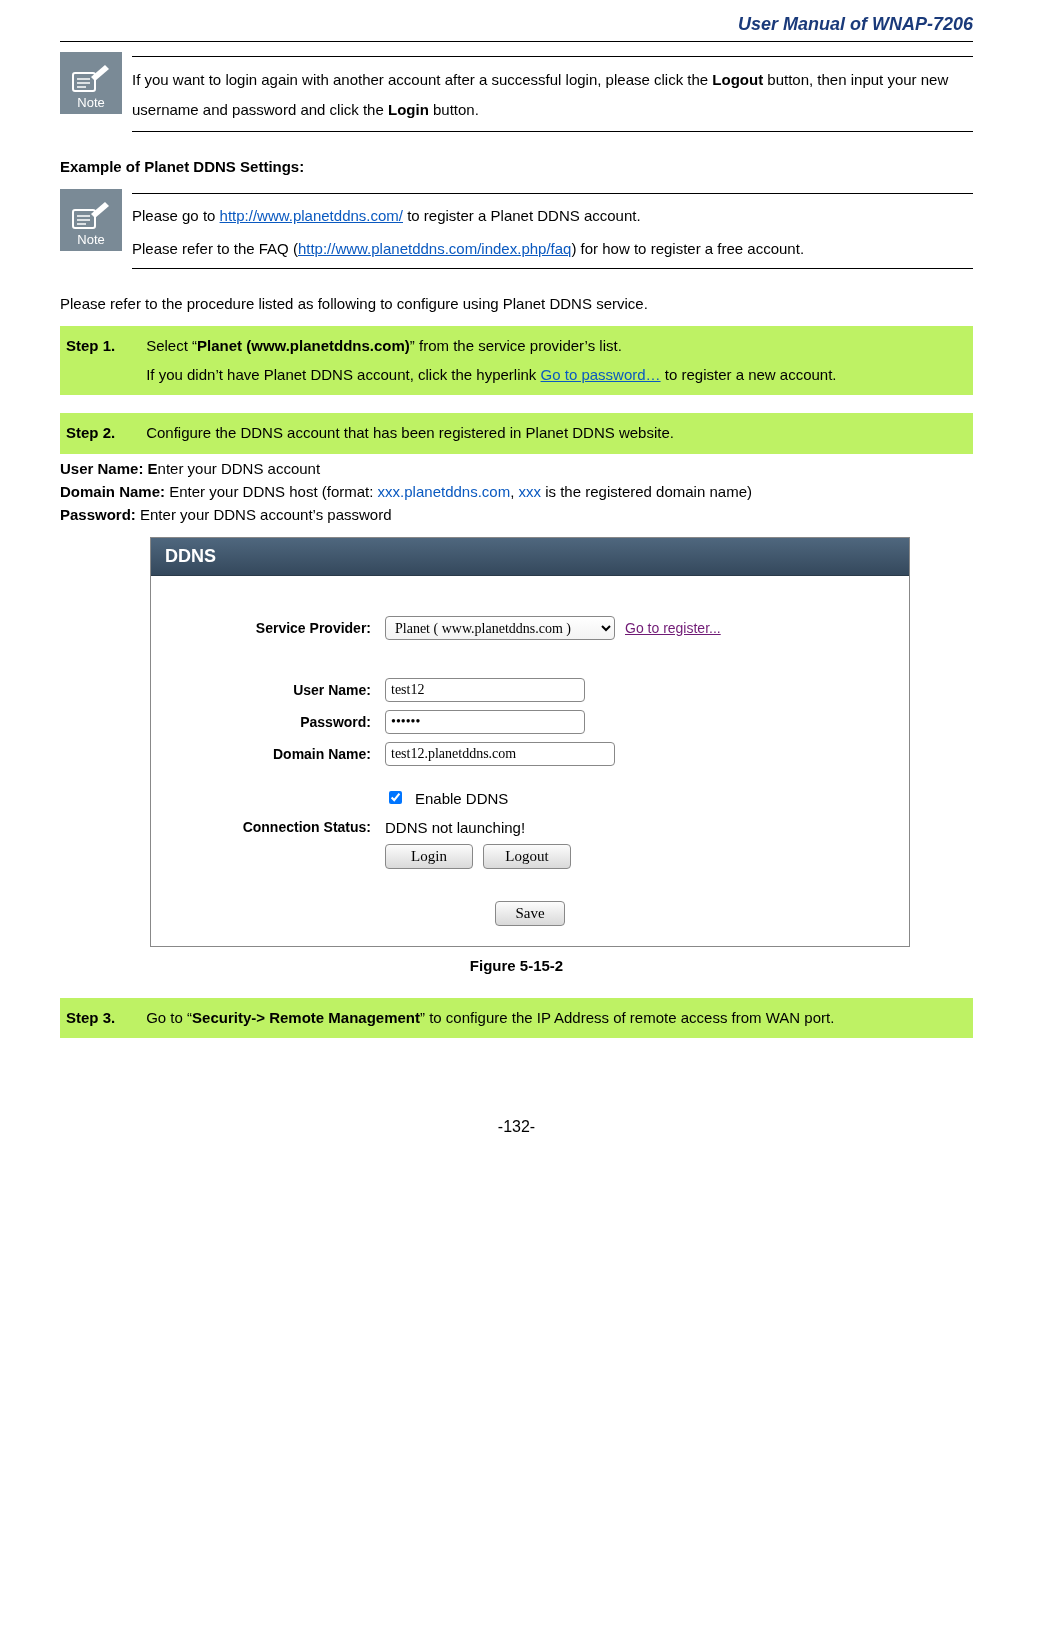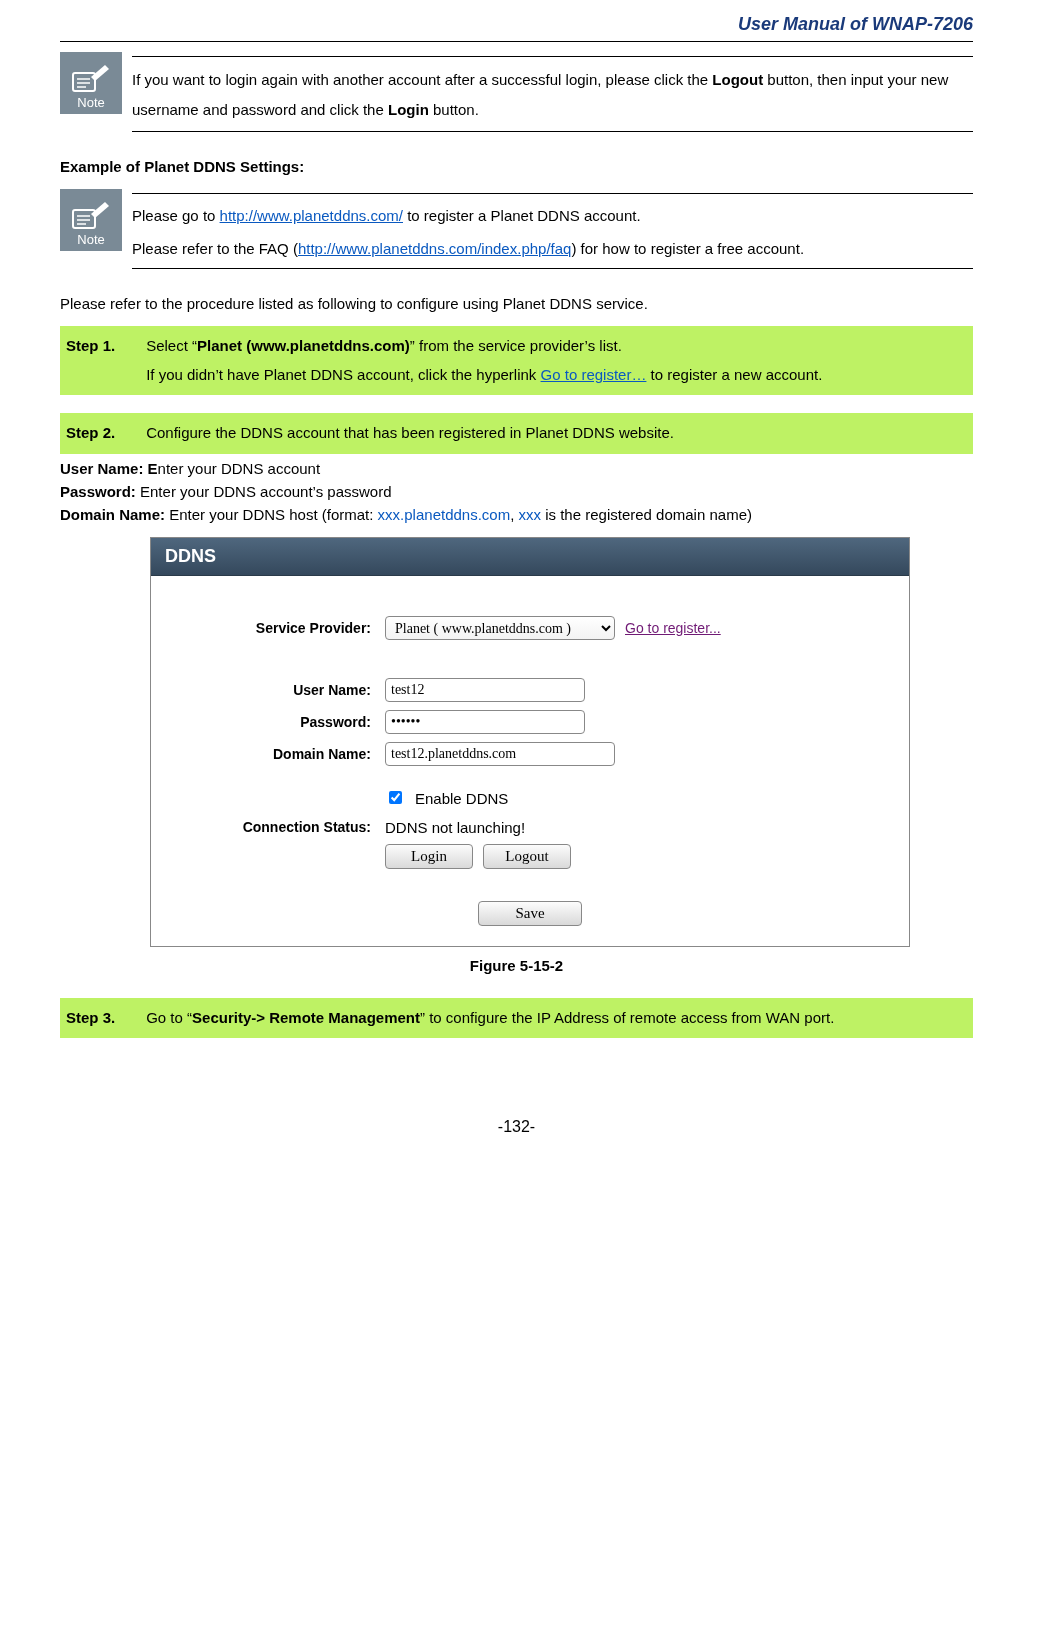--- a/index.html
+++ b/index.html
@@ -220,39 +220,39 @@
       <hr class="hr">
     </div>
   </div>
 
   <p class="plain-p">Please refer to the procedure listed as following to configure using Planet DDNS service.</p>
 
   <div class="step-bar">
     <span class="step-label">Step 1.</span>
     <span class="step-rest">
       <span>Select “</span><span class="bold">Planet (www.planetddns.com)</span><span>” from the service provider’s list.</span><br>
-      <span>If you didn’t have Planet DDNS account, click the hyperlink </span><a href="#" class="link">Go to register…</a><span> to register a new account.</span>
+      <span>If you didn’t have Planet DDNS account, click the hyperlink </span><a href="#" class="link">Go to password…</a><span> to register a new account.</span>
     </span>
   </div>
 
   <div class="spacer"></div>
 
   <div class="step-bar">
     <span class="step-label">Step 2.</span>
     <span class="step-rest">Configure the DDNS account that has been registered in Planet DDNS website.</span>
   </div>
 
   <p class="param-line">
     <span class="bold">User Name: </span><span class="bold">E</span><span>nter your DDNS account</span>
   </p>
   <p class="param-line">
-    <span class="bold">Password:</span><span> Enter your DDNS account’s password</span>
+    <span class="bold">Domain Name:</span><span> Enter your DDNS host (format: </span><span style="color:#0a59c0">xxx.planetddns.com</span><span>, </span><span style="color:#0a59c0">xxx</span><span> is the registered domain name)</span>
   </p>
   <p class="param-line">
-    <span class="bold">Domain Name:</span><span> Enter your DDNS host (format: </span><span style="color:#0a59c0">xxx.planetddns.com</span><span>, </span><span style="color:#0a59c0">xxx</span><span> is the registered domain name)</span>
+    <span class="bold">Password:</span><span> Enter your DDNS account’s password</span>
   </p>
 
   <div class="ddns-wrap">
     <div class="ddns-title">DDNS</div>
     <div class="ddns-body">
       <div style="height:10px"></div>
       <div class="frow">
         <div class="flabel">Service Provider:</div>
         <div class="fctrl">
           <select class="combo">
@@ -291,21 +291,21 @@
         <div class="fctrl">
           <span class="status-text">DDNS not launching!</span>
         </div>
       </div>
       <div class="btn-row">
         <button class="btn">Login</button>
         <button class="btn">Logout</button>
       </div>
 
       <div class="save-row">
-        <button class="btn" style="width:104px">Save</button>
+        <button class="btn" style="width:70px">Save</button>
       </div>
     </div>
   </div>
 
   <div class="figure-caption">Figure 5-15-2</div>
 
   <div class="step-bar">
     <span class="step-label">Step 3.</span>
     <span class="step-rest">
       <span>Go to “</span><span class="bold">Security-&gt; Remote Management</span><span>” to configure the IP Address of remote access from WAN port.</span>

